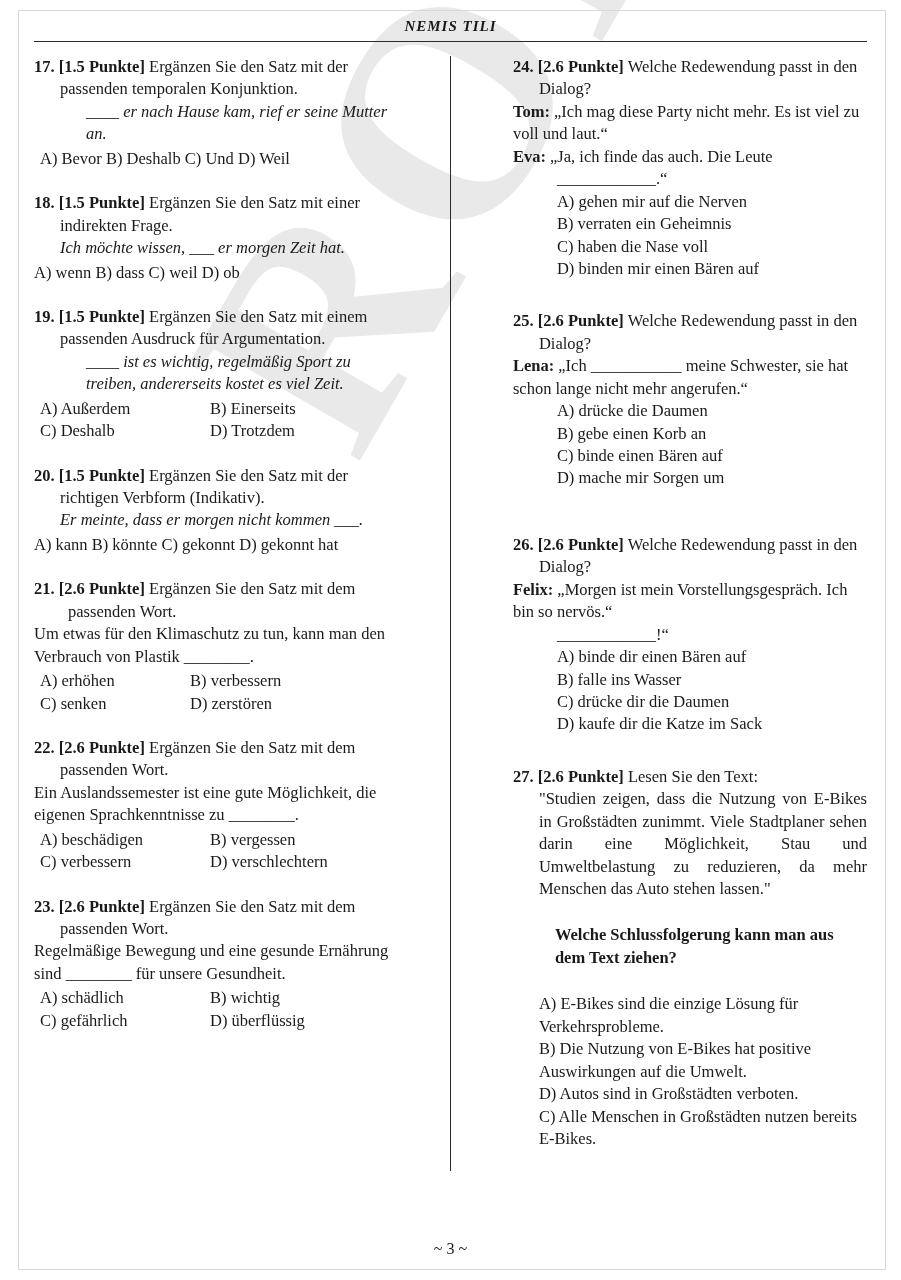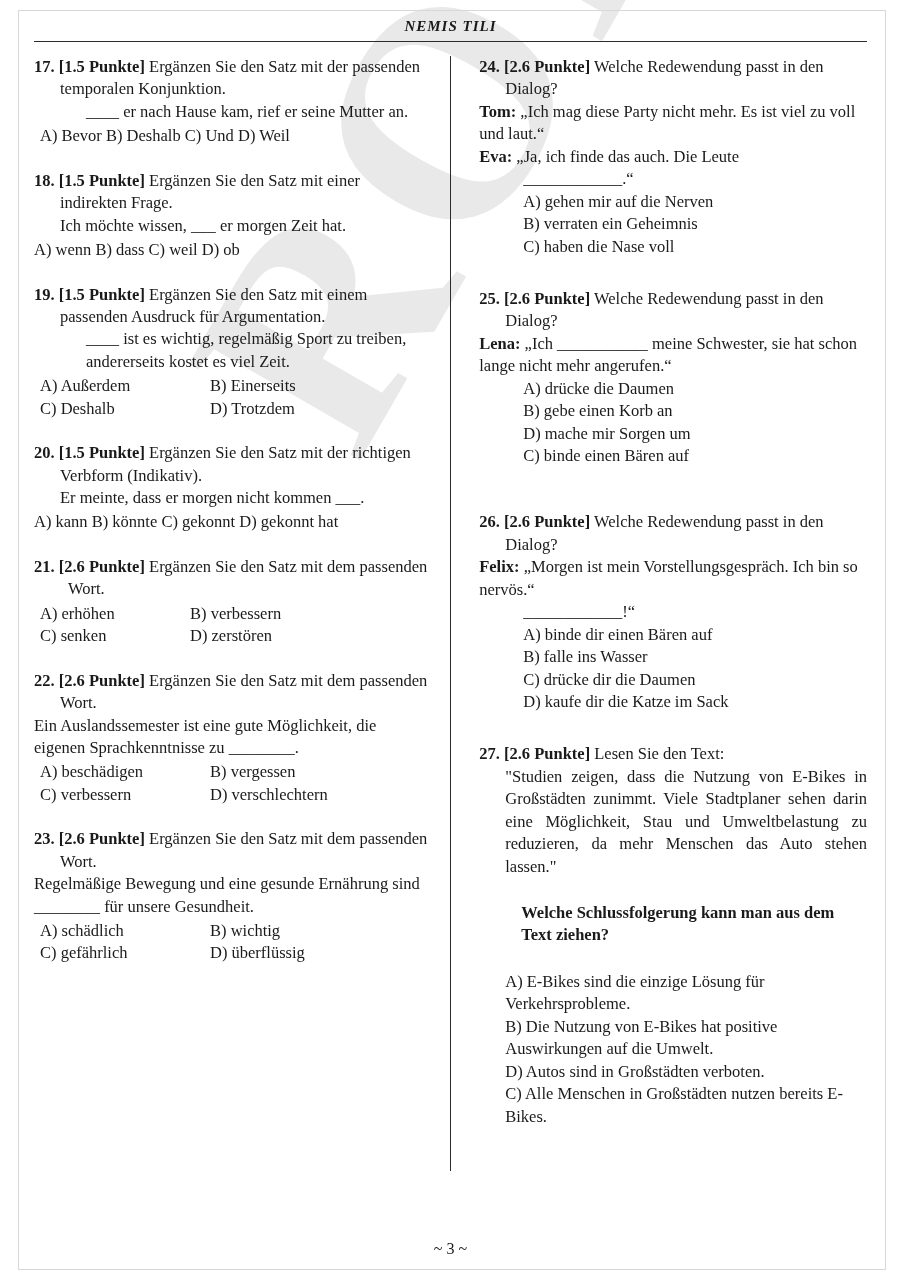--- a/index.html
+++ b/index.html
@@ -58,20 +58,21 @@
   }
   .rule {
     border: none;
     border-top: 1.5px solid #2b2b2b;
     margin: 0 0 14px 0;
   }
   .columns {
     display: flex;
     align-items: stretch;
     height: 1125px;
+    gap: 34px;
   }
   .col {
     width: 50%;
     box-sizing: border-box;
   }
   .col-left {
     padding-right: 20px;
   }
   .col-right {
     padding-left: 26px;
@@ -99,20 +100,21 @@
   }
   .num {
     font-weight: bold;
   }
   .pts {
     font-weight: bold;
   }
   .line2 {
     margin: 0;
     padding-left: 26px;
+    font-style: italic;
   }
   .line2.deep {
     padding-left: 52px;
   }
   .line-flush {
     margin: 0;
     padding-left: 0;
   }
   .opts-inline {
     margin: 2px 0 0 0;
@@ -251,20 +253,21 @@
         </div>
 
         <div class="gap-sm"></div>
 
         <div class="q">
           <p class="stem ind2">
             <span class="num">21.</span>
             <span class="pts">[2.6 Punkte]</span>
             <span>Ergänzen Sie den Satz mit dem passenden Wort.</span>
           </p>
+          <p class="line-flush">Um etwas für den Klimaschutz zu tun, kann man den Verbrauch von Plastik ________.</p>
           <div class="opts-grid">
             <div>A) erhöhen</div>
             <div>B) verbessern</div>
             <div>C) senken</div>
             <div>D) zerstören</div>
           </div>
         </div>
 
         <div class="gap-sm"></div>
 
@@ -316,39 +319,40 @@
             <span class="spk">Tom:</span><span> „Ich mag diese Party nicht mehr. Es ist viel zu voll und laut.“</span>
           </p>
           <p class="dlg">
             <span class="spk">Eva:</span><span> „Ja, ich finde das auch. Die Leute</span>
           </p>
           <p class="dlg center-ind">____________.“</p>
           <div class="opts-list">
             <div>A) gehen mir auf die Nerven</div>
             <div>B) verraten ein Geheimnis</div>
             <div>C) haben die Nase voll</div>
+            <div>D) binden mir einen Bären auf</div>
           </div>
         </div>
 
         <div class="gap-md"></div>
 
         <div class="q">
           <p class="stem">
             <span class="num">25.</span>
             <span class="pts">[2.6 Punkte]</span>
             <span>Welche Redewendung passt in den Dialog?</span>
           </p>
           <p class="dlg">
             <span class="spk">Lena:</span><span> „Ich ___________ meine Schwester, sie hat schon lange nicht mehr angerufen.“</span>
           </p>
           <div class="opts-list">
             <div>A) drücke die Daumen</div>
             <div>B) gebe einen Korb an</div>
+            <div>C) binde einen Bären auf</div>
             <div>D) mache mir Sorgen um</div>
-            <div>C) binde einen Bären auf</div>
           </div>
         </div>
 
         <div class="gap-lg"></div>
 
         <div class="q">
           <p class="stem">
             <span class="num">26.</span>
             <span class="pts">[2.6 Punkte]</span>
             <span>Welche Redewendung passt in den Dialog?</span>

